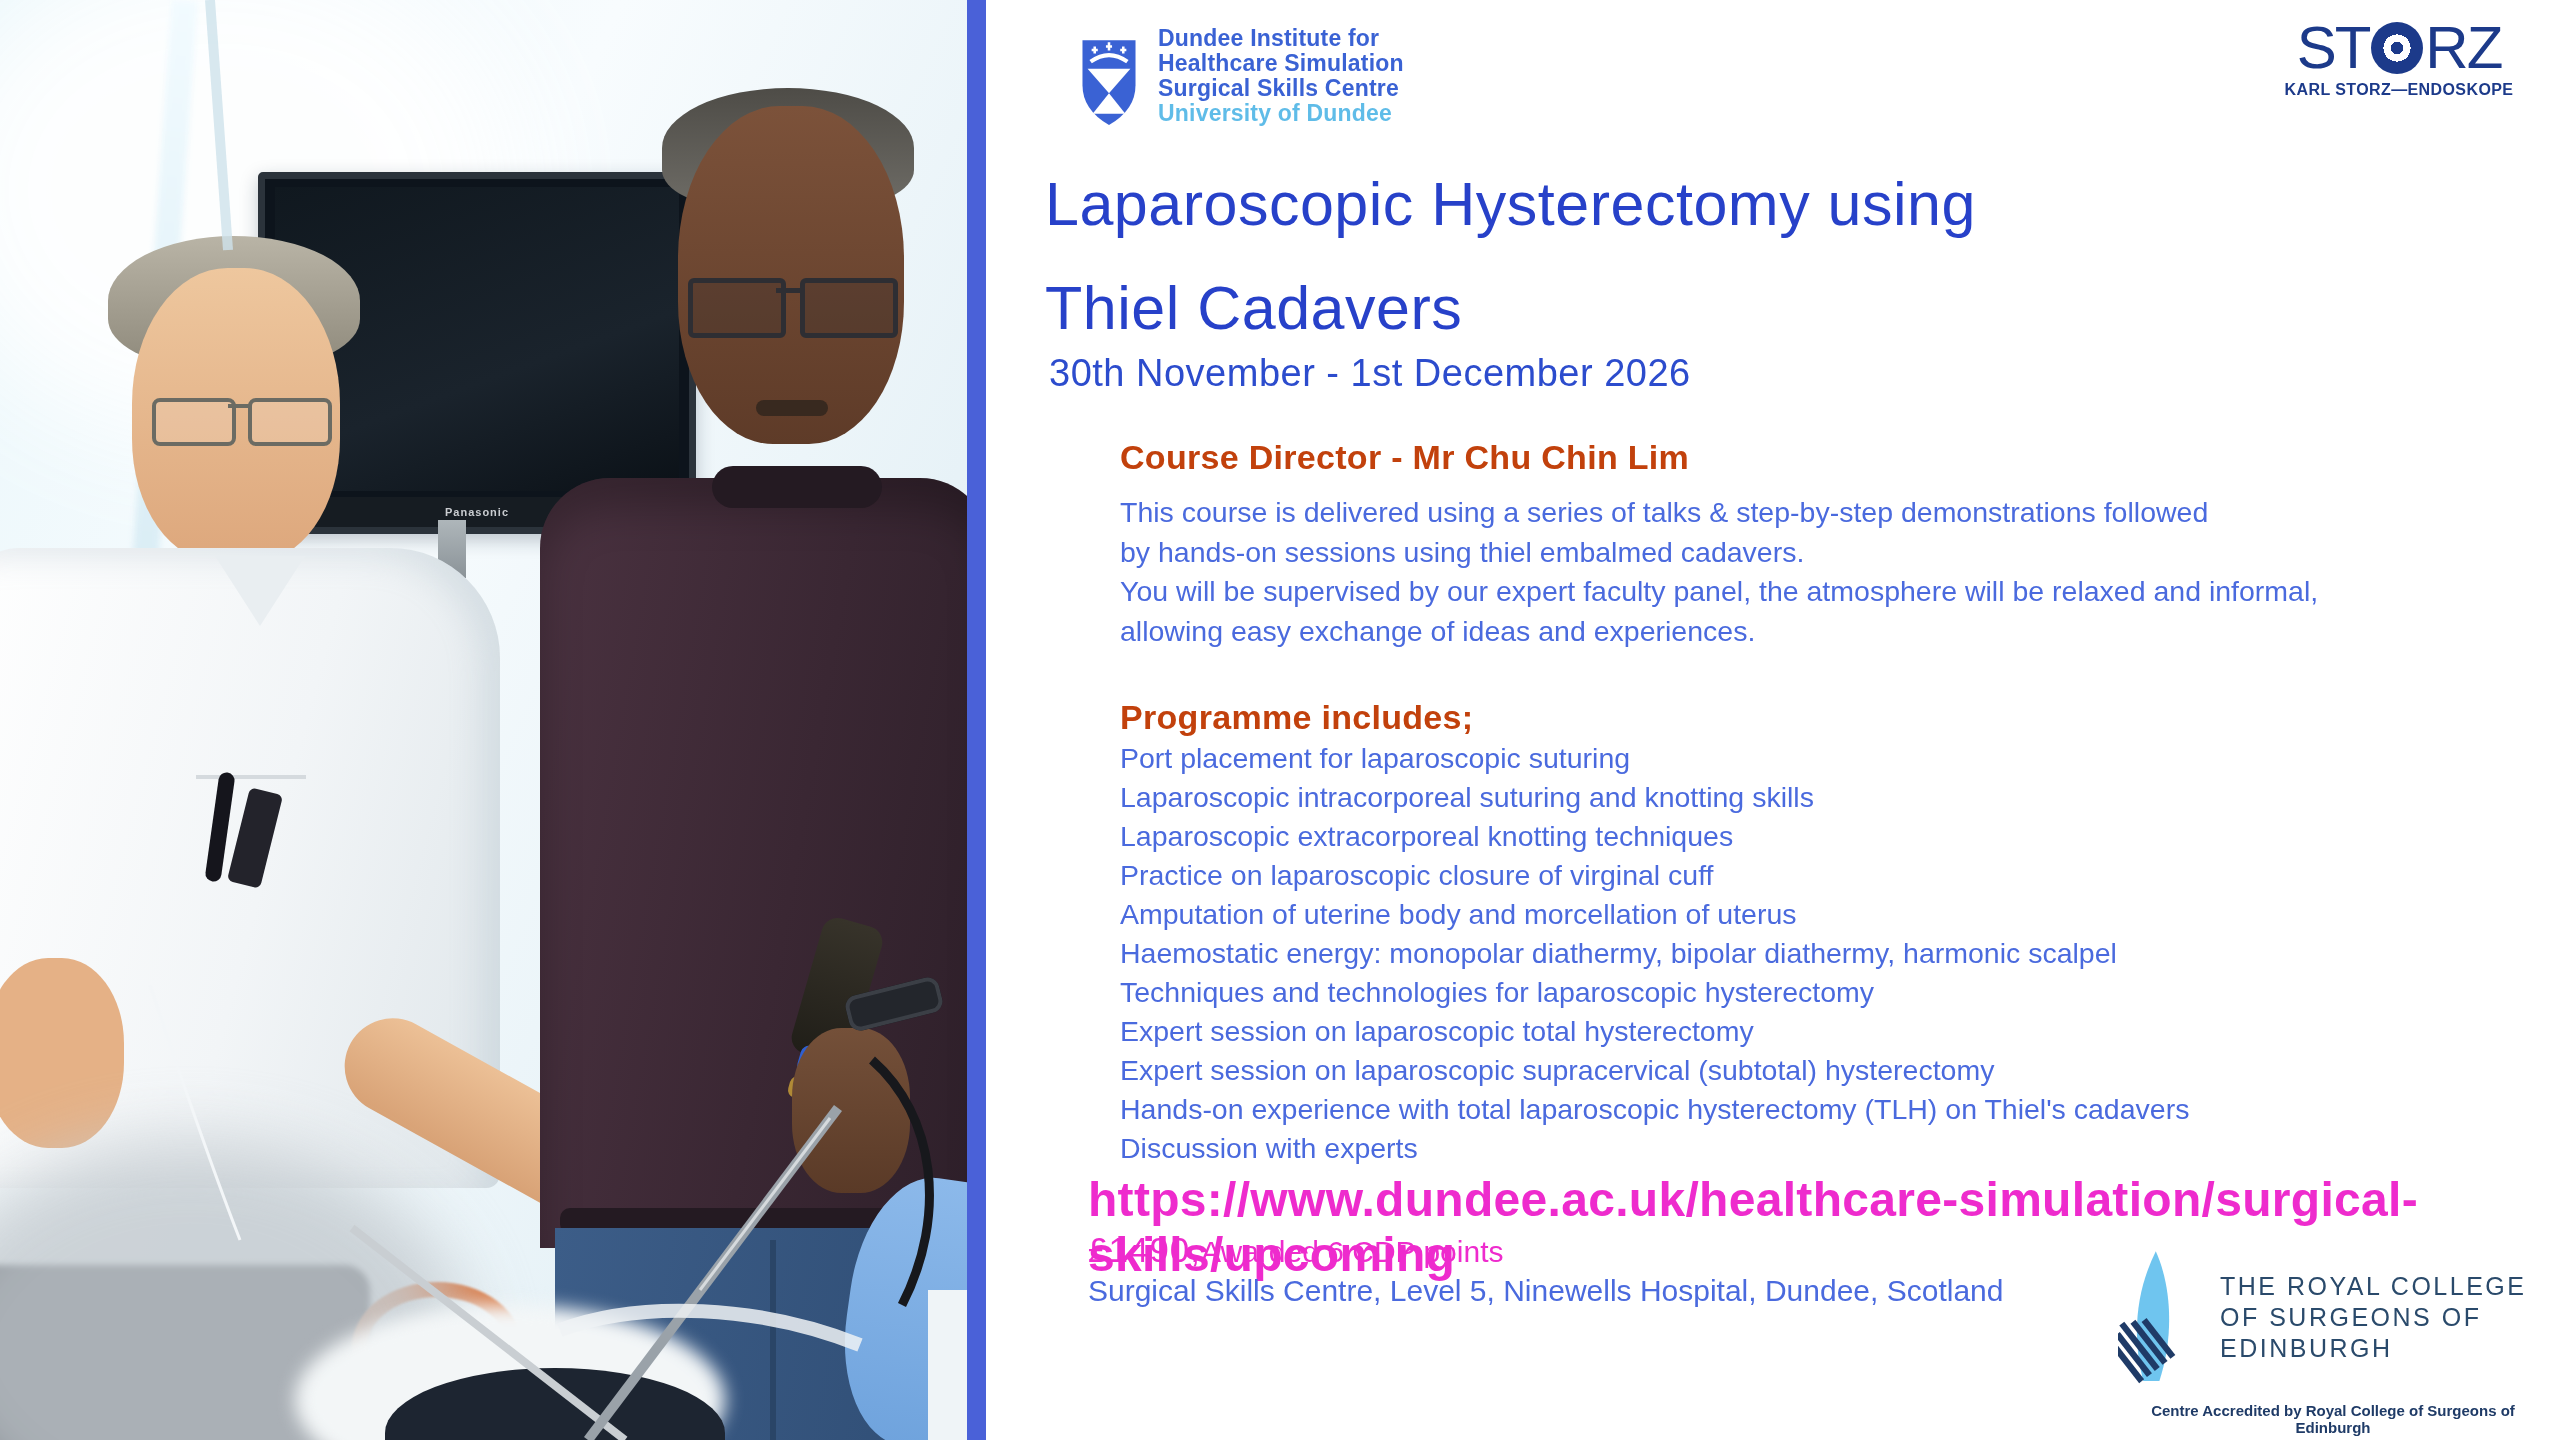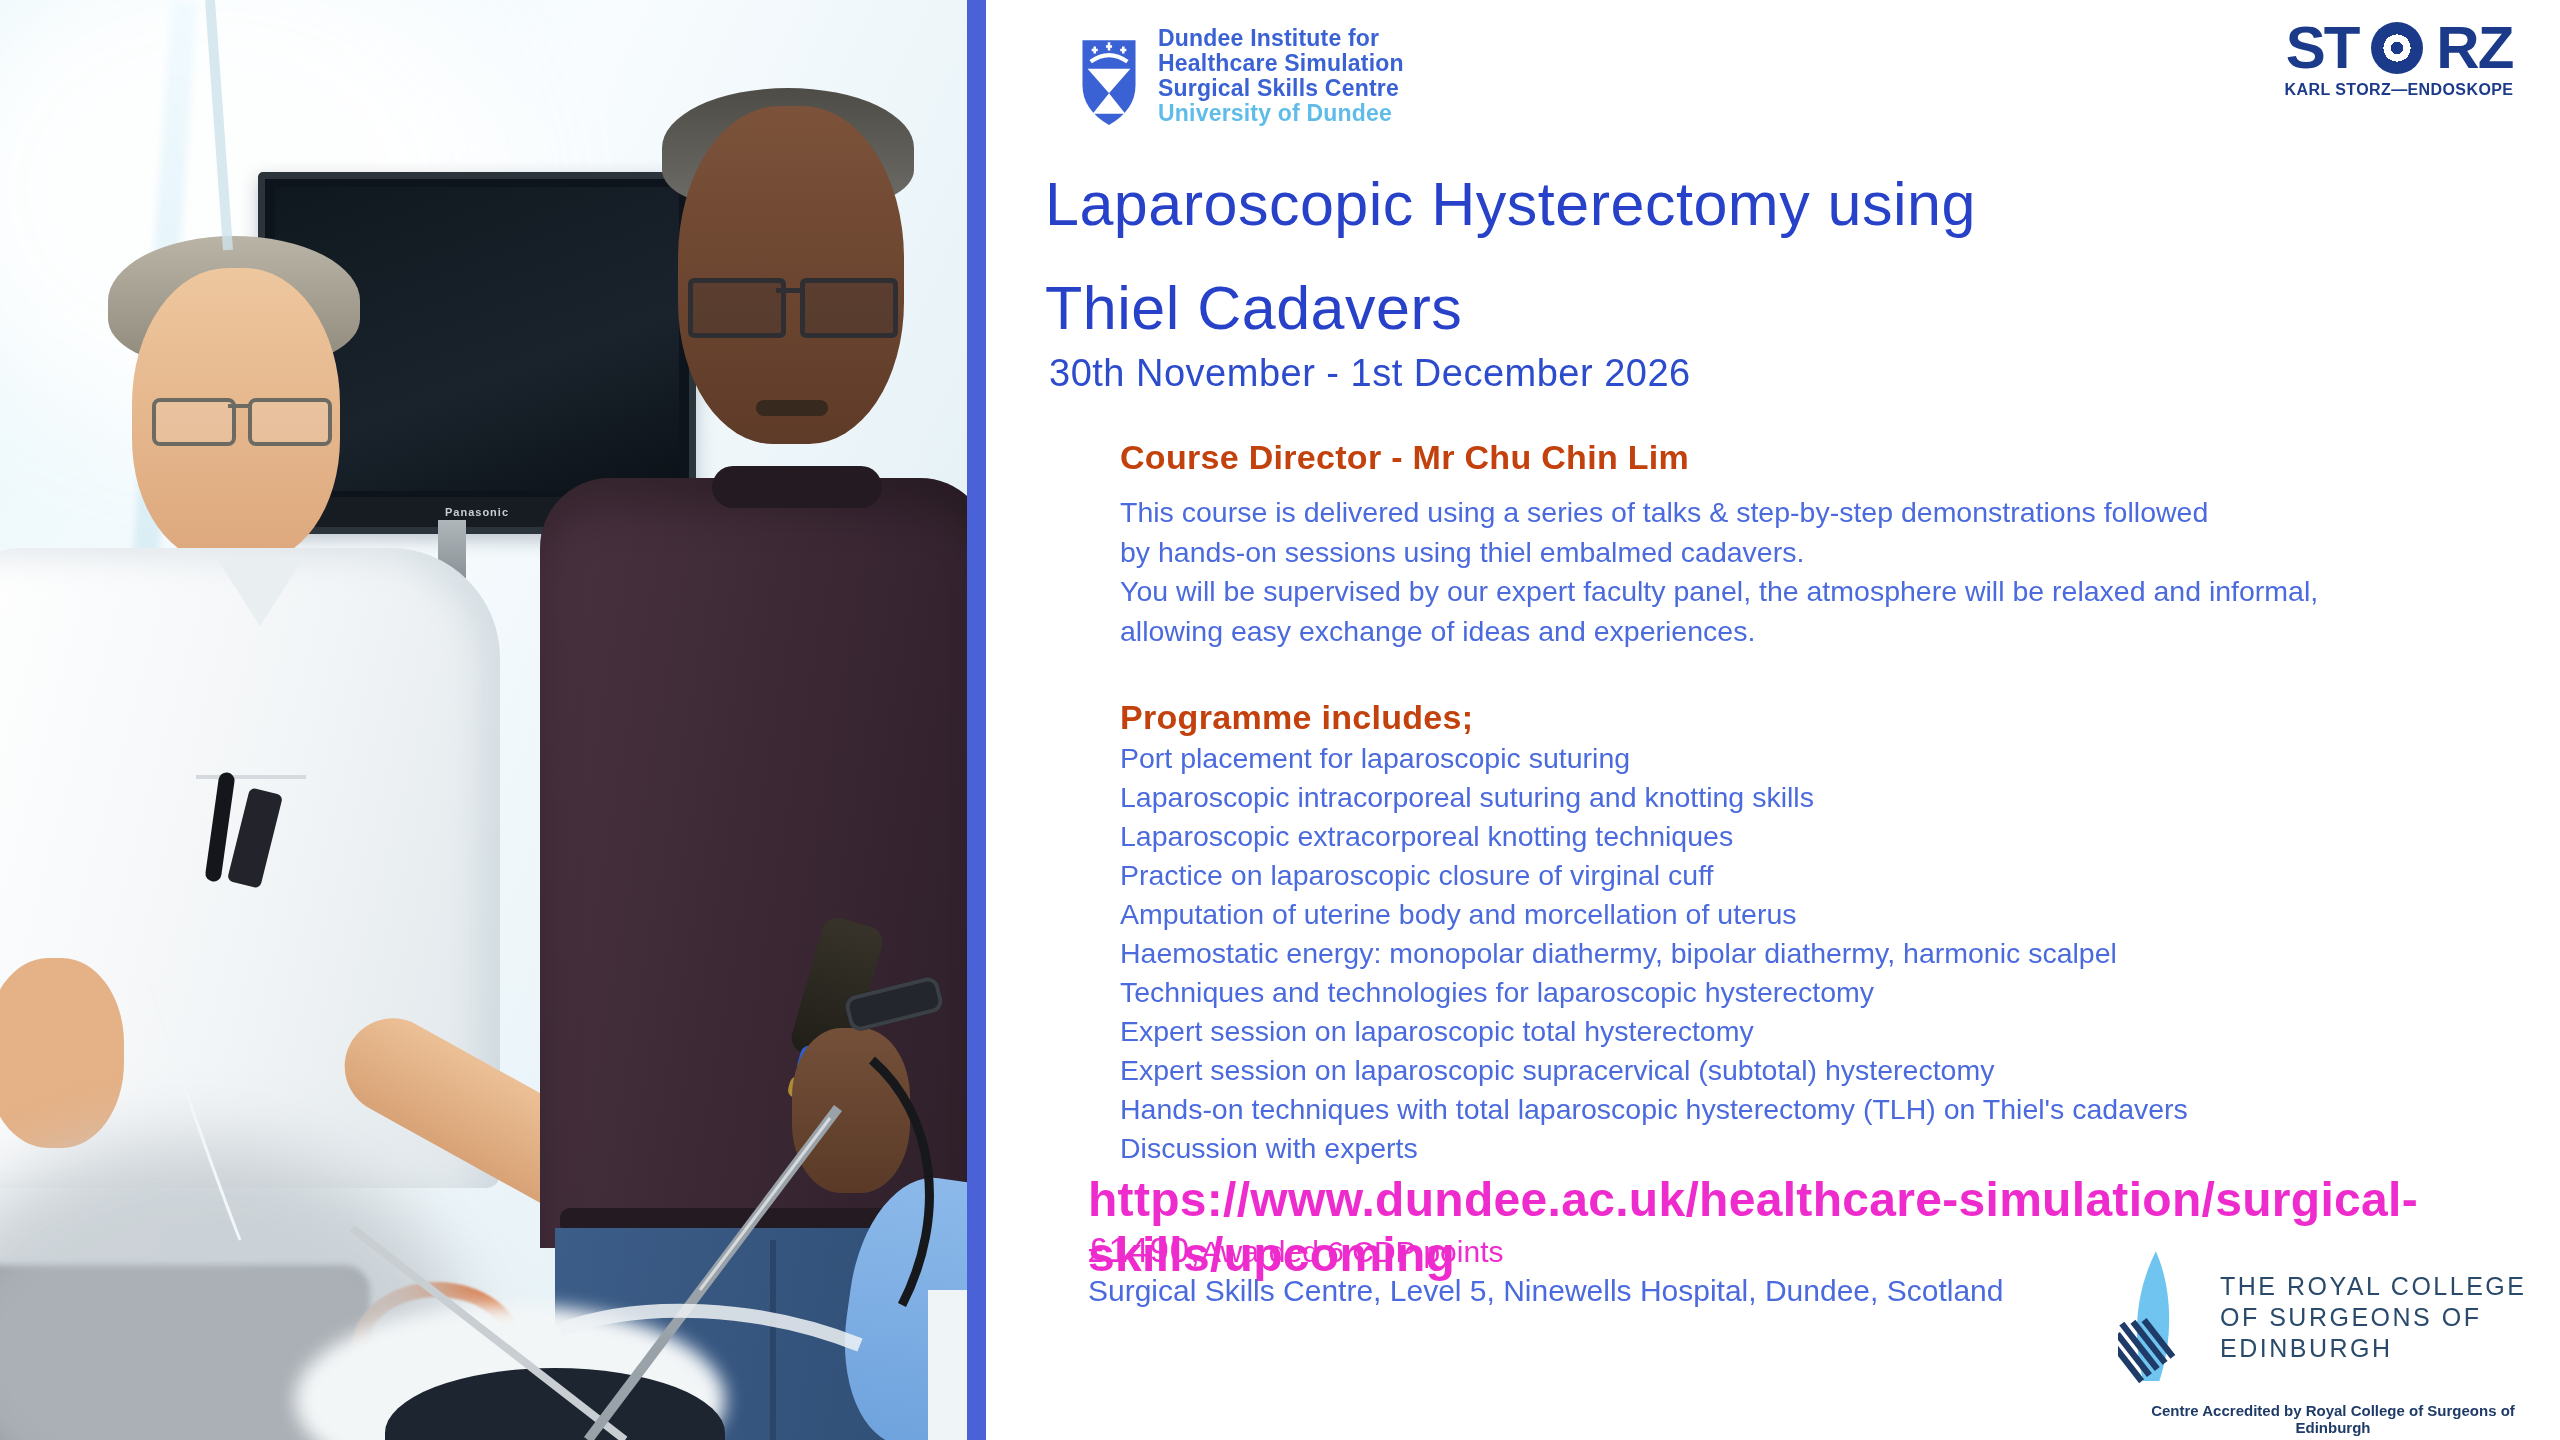--- a/index.html
+++ b/index.html
@@ -68,22 +68,22 @@
 
   
   .divider{position:absolute;left:967px;top:0;width:19px;height:1440px;background:#4a61d8;}
 
   
   .dundee{position:absolute;left:1078px;top:26px;display:flex;gap:18px;align-items:flex-start;}
   .dundee-text{font-weight:700;font-size:23px;line-height:25px;color:#3a62d4;letter-spacing:.2px;}
   .dundee-text .uni{color:#5fbce8;}
 
   .storz{position:absolute;left:2258px;top:18px;width:282px;text-align:center;}
-  .storz-word{display:flex;align-items:center;justify-content:center;gap:12px;
-              font-size:60px;font-weight:700;color:#1c3a8a;letter-spacing:-2px;line-height:60px;}
+  .storz-word{display:flex;align-items:center;justify-content:center;gap:1px;
+              font-size:60px;font-weight:400;color:#1c3a8a;letter-spacing:-2px;line-height:60px;}
   .storz-o{display:inline-block;width:52px;height:52px;border-radius:50%;margin:0 1px;
            background:radial-gradient(closest-side,#1c3a8a 0 24%,#ffffff 24% 52%,#1c3a8a 52% 100%);}
   .storz-tag{font-size:16px;font-weight:700;color:#1c3a8a;letter-spacing:.4px;margin-top:3px;white-space:nowrap;}
 
   .title{position:absolute;left:1045px;top:152px;width:1480px;color:#2741c9;font-weight:400;
          font-size:61px;line-height:104px;letter-spacing:.5px;}
   .dates{position:absolute;left:1049px;top:352px;color:#2c4ccd;font-size:38px;font-weight:400;letter-spacing:.5px;}
 
   .section-heading{color:#c2410c;font-weight:700;font-size:34px;letter-spacing:.3px;}
   .course{position:absolute;left:1120px;top:438px;width:1420px;}
@@ -229,21 +229,21 @@
     <div class="list-lines">
       <div>Port placement for laparoscopic suturing</div>
       <div>Laparoscopic intracorporeal suturing and knotting skills</div>
       <div>Laparoscopic extracorporeal knotting techniques</div>
       <div>Practice on laparoscopic closure of virginal cuff</div>
       <div>Amputation of uterine body and morcellation of uterus</div>
       <div>Haemostatic energy: monopolar diathermy, bipolar diathermy, harmonic scalpel</div>
       <div>Techniques and technologies for laparoscopic hysterectomy</div>
       <div>Expert session on laparoscopic total hysterectomy</div>
       <div>Expert session on laparoscopic supracervical (subtotal) hysterectomy</div>
-      <div>Hands-on techniques with total laparoscopic hysterectomy (TLH) on Thiel's cadavers</div>
+      <div>Hands-on experience with total laparoscopic hysterectomy (TLH) on Thiel's cadavers</div>
       <div>Discussion with experts</div>
     </div>
   </div>
 
   <div class="url">https://www.dundee.ac.uk/healthcare-simulation/surgical-skills/upcoming</div>
   <div class="price-line">
     <span class="price-amount">£1490,</span><span class="price-cdp">Awarded 6 CDP points</span>
   </div>
   <div class="address">Surgical Skills Centre, Level 5, Ninewells Hospital, Dundee, Scotland</div>
 

